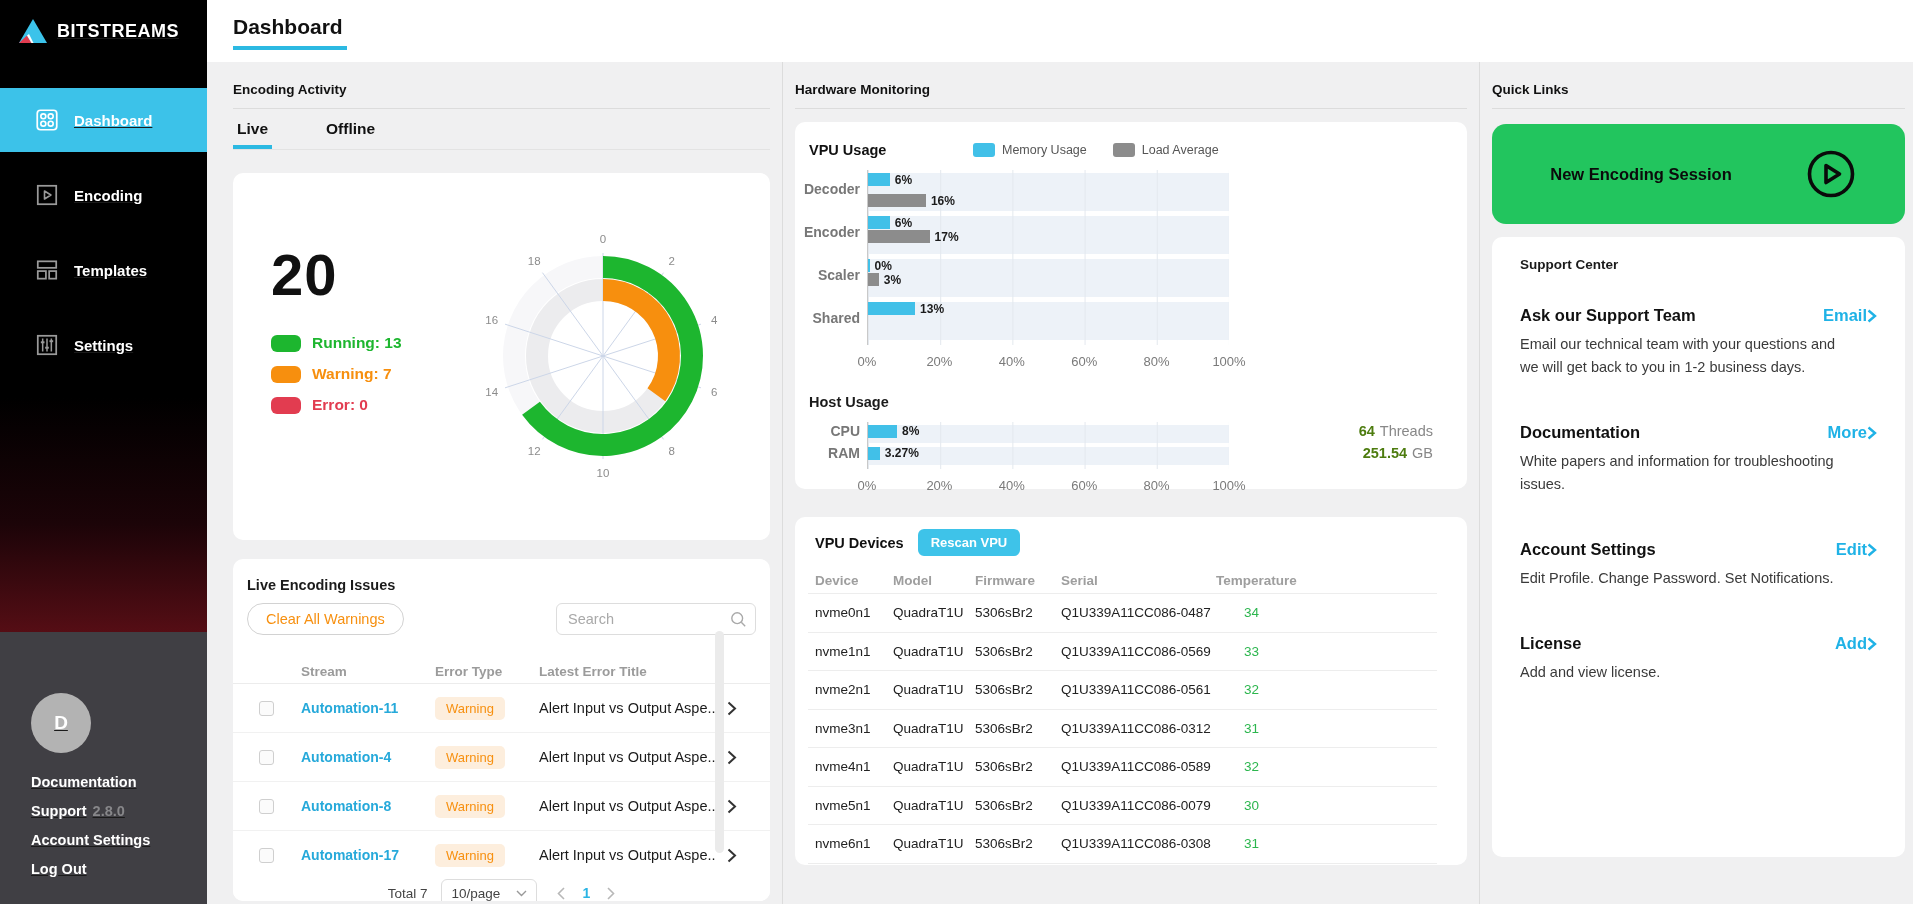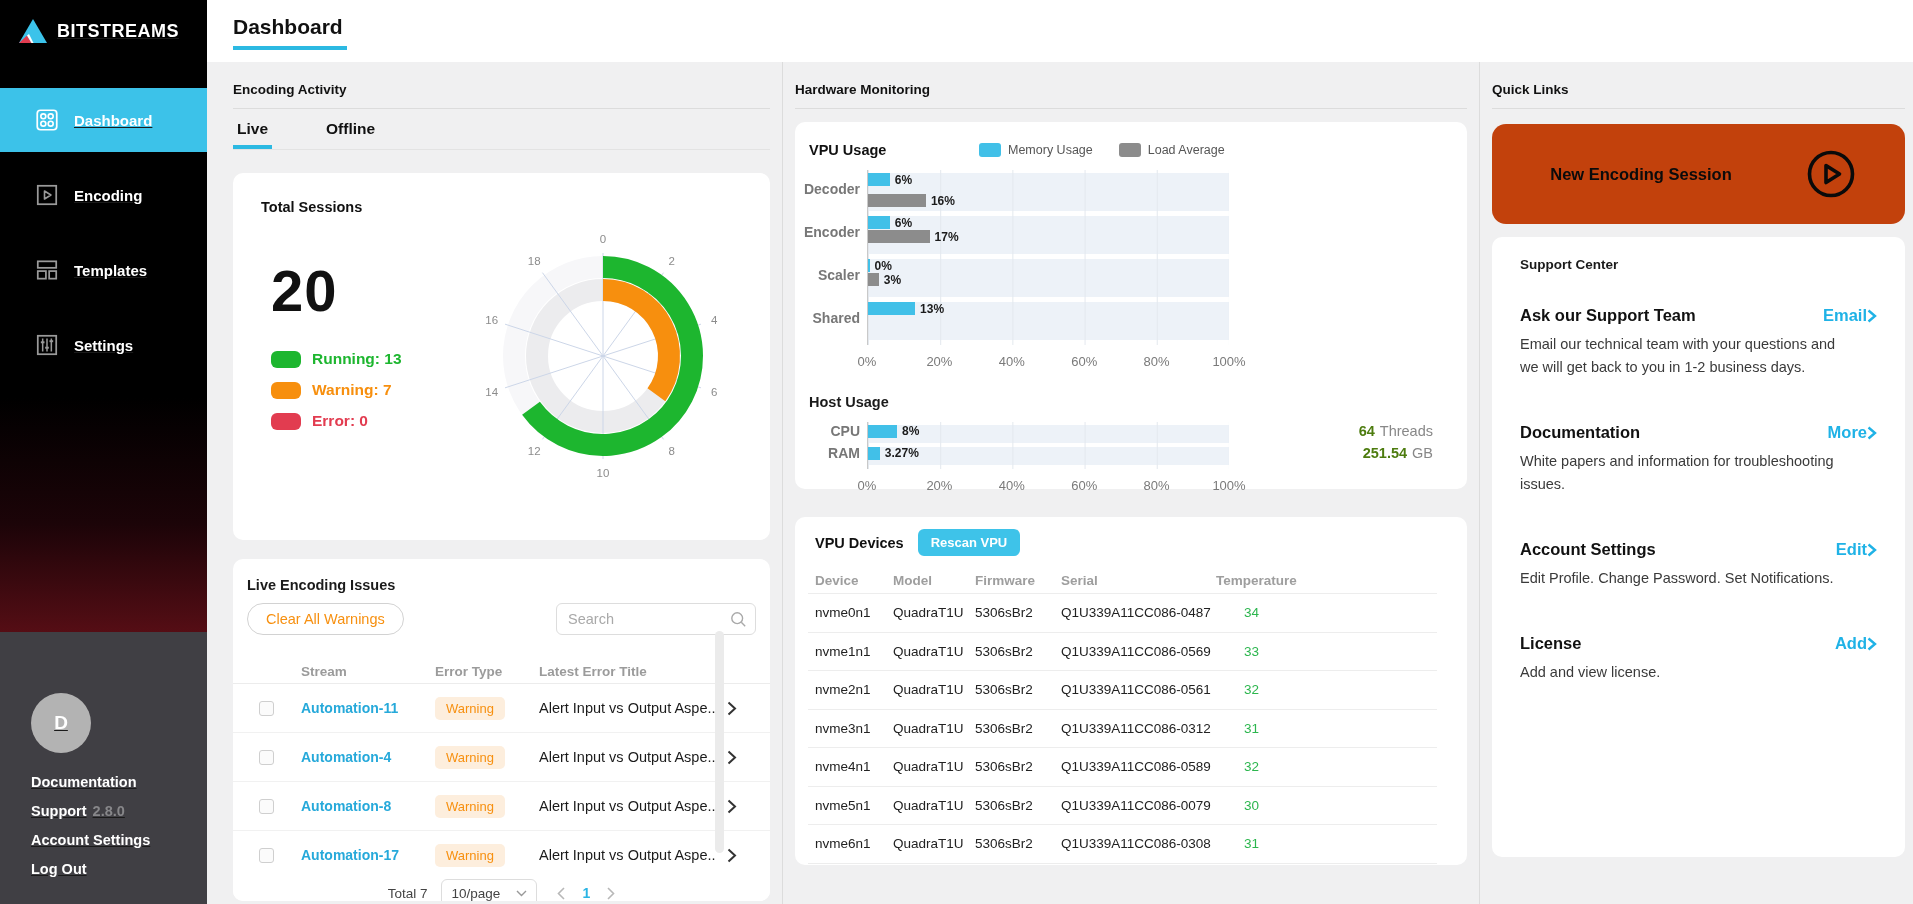--- a/index.html
+++ b/index.html
@@ -78,21 +78,21 @@
   .issues-pagination { position:relative; z-index:2; background:#fff; height:46px; display:flex; align-items:center; justify-content:center; gap:14px; }
   .pg-total { font-size:13.5px; color:#444; }
   .pg-select { display:flex; align-items:center; justify-content:space-between; width:96px; height:29px;
     border:1px solid #ddd; border-radius:6px; padding:0 9px; font-size:13.5px; color:#444; cursor:pointer; background:#fff; }
   .pager { display:flex; align-items:center; gap:17px; margin-left:6px; }
   .pg-arrow { display:flex; cursor:pointer; }
   .pg-num { color:#2ab4e4; font-weight:bold; font-size:14px; cursor:pointer; }
 
   
   .hw-card1 { margin-top:13px; height:367px; padding:20px 30px 0 14px; position:relative; }
-  .hw-legend { position:absolute; left:184px; top:21px; display:flex; gap:26px; align-items:center; }
+  .hw-legend { position:absolute; left:178px; top:21px; display:flex; gap:26px; align-items:center; }
   .hw-legend-item { display:flex; align-items:center; gap:7px; font-size:12.5px; color:#555; }
   .hw-swatch { width:22px; height:14px; border-radius:3px; }
   .chart { display:flex; margin-top:12px; }
   .chart-labels { width:58px; flex:none; display:flex; flex-direction:column; }
   .chart-label { text-align:right; padding-right:7px; color:#777; font-weight:bold; font-size:14px;
     display:flex; align-items:center; justify-content:flex-end; }
   .bands { position:relative; width:362px; flex:none; border-left:1px solid #c9c9c9; }
   .bands::after { content:""; position:absolute; inset:0; z-index:2; pointer-events:none;
     background:linear-gradient(to right,#e3e8ee 1px,transparent 1px); background-size:72.2px 100%; }
   .band { position:relative; background:#edf2f8; }
@@ -115,21 +115,21 @@
   .devices-title-row { display:flex; align-items:center; gap:14px; padding-left:7px; }
   .rescan-btn { background:#3ec3e9; color:#fff; font-weight:bold; font-size:13px; border:none; border-radius:6px;
     padding:6px 13px; cursor:pointer; font-family:inherit; }
   .dev-grid { display:grid; grid-template-columns:78px 82px 86px 155px 1fr; align-items:center; padding-left:7px; }
   .dev-head { margin-top:12px; height:26px; color:#9e9e9e; font-size:13.5px; font-weight:bold; border-bottom:1px solid #ededed; }
   .dev-row { height:38.5px; border-bottom:1px solid #ededed; font-size:13.5px; color:#222; }
   .dev-temp { color:#2cb64e; padding-left:28px; }
   .dev-head .dev-temp { color:#9e9e9e; padding-left:0; }
 
   
-  .ql-button { margin-top:15px; height:100px; border-radius:14px; background:#c2410c; position:relative;
+  .ql-button { margin-top:15px; height:100px; border-radius:14px; background:#22c55e; position:relative;
     display:flex; align-items:center; justify-content:center; padding-right:115px; cursor:pointer; }
   .ql-button-label { font-size:16.5px; font-weight:bold; color:#0b0b0b; }
   .ql-play { position:absolute; right:48px; top:24px; }
   .support-card { margin-top:13px; height:620px; padding:20px 28px 0; }
   .support-title { font-size:13.5px; font-weight:bold; margin-bottom:34px; }
   .support-item { margin-bottom:44px; }
   .si-head-row { display:flex; justify-content:space-between; align-items:center; }
   .si-heading { font-size:16.5px; font-weight:bold; color:#111; }
   .si-action { display:flex; align-items:center; gap:0; cursor:pointer; }
   .si-action-label { color:#1fb2e6; font-weight:bold; font-size:16.5px; }
@@ -208,21 +208,20 @@
     <div class="content">
 
       <div class="col col-left">
         <div class="sec-head">Encoding Activity</div>
         <div class="tabs">
           <div class="tab active">Live</div>
           <div class="tab">Offline</div>
         </div>
 
         <div class="card sessions-card">
-          <div class="card-title">Total Sessions</div>
           <div class="big-number">20</div>
           <div class="legend-col" id="sessions-legend">
               <div class="legend-item">
                 <span class="legend-swatch" style="background: rgb(29, 182, 47);"></span>
                 <span style="color: rgb(29, 182, 47);">Running: 13</span>
               </div>
               <div class="legend-item">
                 <span class="legend-swatch" style="background: rgb(247, 143, 14);"></span>
                 <span style="color: rgb(247, 143, 14);">Warning: 7</span>
               </div>

